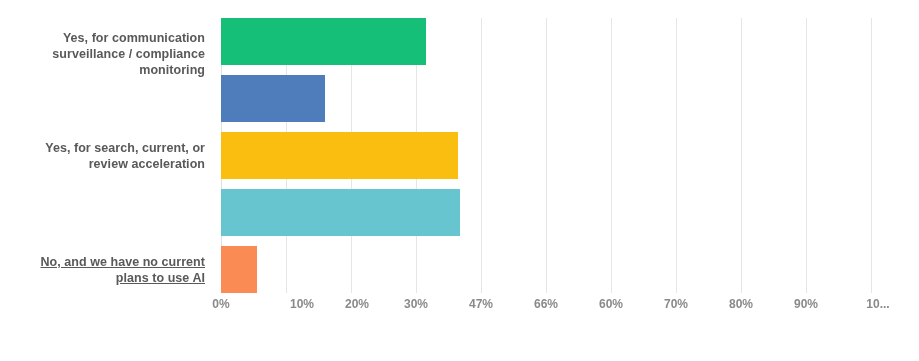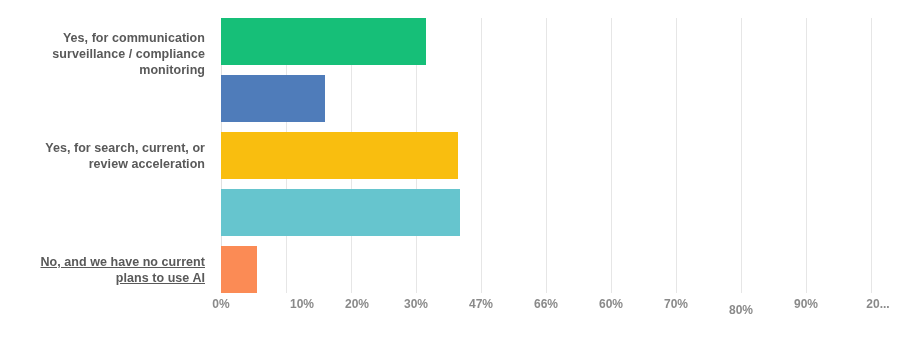--- a/index.html
+++ b/index.html
@@ -160,18 +160,18 @@
 
   <div class="x-axis">
       <span class="tick-label" style="left: 0px;">0%</span>
       <span class="tick-label" style="left: 65px; margin-left: 16px;">10%</span>
       <span class="tick-label" style="left: 116px; margin-left: 20px;">20%</span>
       <span class="tick-label" style="left: 195px;">30%</span>
       <span class="tick-label" style="left: 260px;">47%</span>
       <span class="tick-label" style="left: 325px;">66%</span>
       <span class="tick-label" style="left: 390px;">60%</span>
       <span class="tick-label" style="left: 455px;">70%</span>
-      <span class="tick-label" style="left: 520px; margin-top: 6px;">80%</span>
+      <span class="tick-label" style="left: 520px;">80%</span>
       <span class="tick-label" style="left: 585px; text-align: center;">90%</span>
-      <span class="tick-label truncated" style="left: 650px;">20...</span>
+      <span class="tick-label truncated" style="left: 650px;">10...</span>
     </div>
 
 </div>
 
 </body></html>

